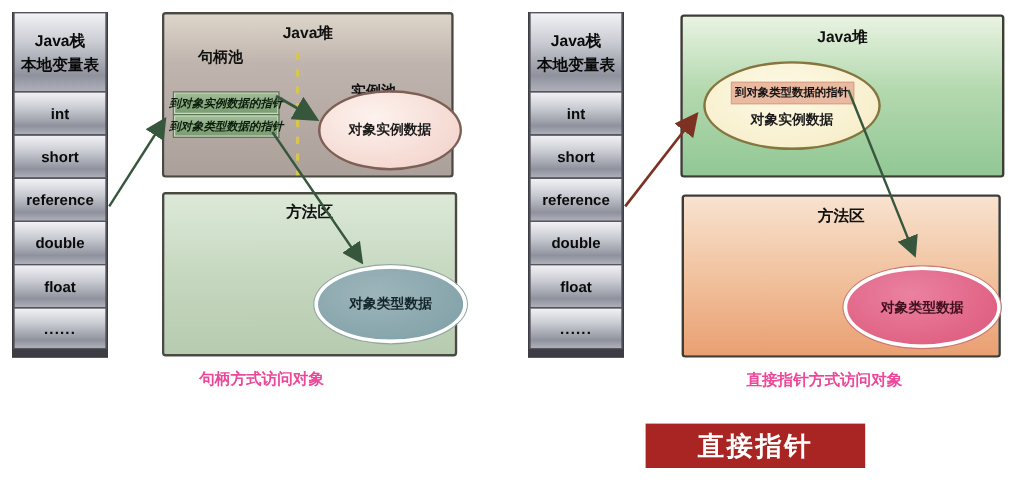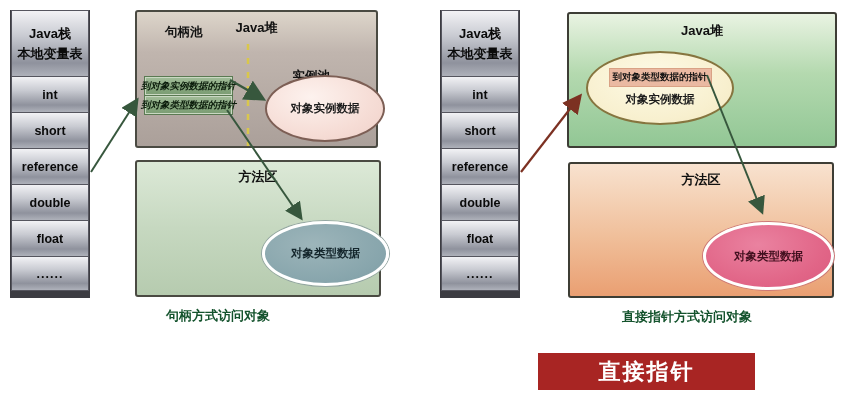--- a/index.html
+++ b/index.html
@@ -68,21 +68,21 @@
     background:radial-gradient(ellipse at 42% 32%, #ea82a0 0%, #e16587 65%, #da5a7e 100%);
     border:3px solid #ffffff; box-shadow:0 0 0 1px #c77;
   }
   .pointer-chip {
     display:inline-block; padding:2px 3px; margin-bottom:6px;
     background:#eab9a2; box-shadow:0 0 0 1px #d9a285;
     font-size:9.5px; font-weight:bold; color:#131313; white-space:nowrap;
   }
 
   
-  .caption { font-size:13px; font-weight:bold; color:#14532d; text-align:center; }
+  .caption { font-size:13px; font-weight:bold; color:#ec4899; text-align:center; }
   .banner {
     display:flex; align-items:center; justify-content:center;
     color:#ffffff; font-weight:bold; font-size:22px; letter-spacing:2px;
   }
 
   svg.overlay { position:absolute; left:0; top:0; pointer-events:none; z-index:20; }
 </style>
 </head>
 <body>
 
@@ -96,21 +96,21 @@
     <div class="cell mid">int</div>
     <div class="cell mid">short</div>
     <div class="cell mid">reference</div>
     <div class="cell mid">double</div>
     <div class="cell mid">float</div>
     <div class="cell last">......</div>
   </div>
 
   <div class="region heap-left abs" style="left:135px; top:10px; width:243px; height:138px;">
     <div class="region-title" style="top:7px;">Java堆</div>
-    <div class="pool-label" style="left:28px; top:12px;">句柄池</div>
+    <div class="pool-label" style="left:28px; top:28px;">句柄池</div>
     <div class="pool-label" style="right:46px; top:28px;margin-top:28px;">实例池</div>
 
     <div class="handle-box abs" style="left:7px; top:65px;">
       <div class="handle-row">到对象实例数据的指针</div>
       <div class="handle-row">到对象类型数据的指针</div>
     </div>
 
     <div class="ellipse ellipse-instance-left abs" style="left:128px; top:63px;">
       <span>对象实例数据</span>
     </div>
@@ -150,21 +150,21 @@
 
   <div class="region method-right abs" style="left:568px; top:162px; width:266px; height:136px; border-color:#3d3d35;">
     <div class="region-title" style="top:7px;">方法区</div>
     <div class="ellipse ellipse-type-right abs" style="left:133px; top:58px;">
       <span>对象类型数据</span>
     </div>
   </div>
 
   <div class="caption abs" style="left:587px; top:308px; width:200px;">直接指针方式访问对象</div>
 
-  <div class="banner abs" style="left:538px; top:353px; width:217px; height:37px; background:#A82523;">直接指针</div>
+  <div class="banner abs" style="left:538px; top:353px; width:183px; height:37px; background:#A82523;">直接指针</div>
 
   <svg class="overlay" width="849" height="403" viewBox="0 0 849 403">
     <defs>
       <marker id="ah-green" markerWidth="9" markerHeight="9" refX="7.5" refY="4.5" orient="auto">
         <path d="M0,0 L9,4.5 L0,9 z" fill="#37573D"></path>
       </marker>
       <marker id="ah-brown" markerWidth="9" markerHeight="9" refX="7.5" refY="4.5" orient="auto">
         <path d="M0,0 L9,4.5 L0,9 z" fill="#7C3122"></path>
       </marker>
     </defs>

